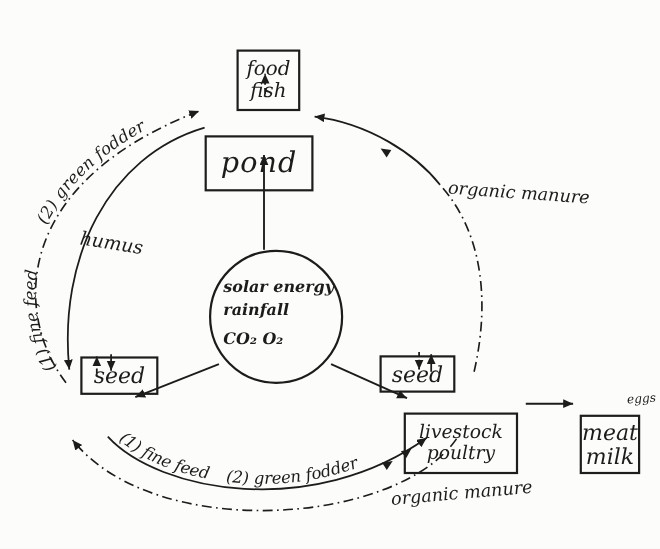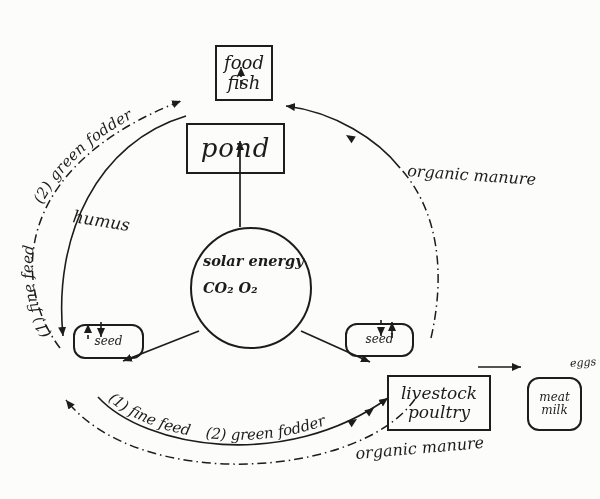--- a/index.html
+++ b/index.html
@@ -8,21 +8,21 @@
     font-family:"DejaVu Serif", serif;font-style:italic;color:#1c1c1c;
     overflow:hidden;
   }
   #wires{position:absolute;left:0;top:0;z-index:1;}
   .box{
     position:absolute;z-index:2;border:2.5px solid #1d1d1d;background:transparent;
     display:flex;flex-direction:column;align-items:center;justify-content:center;
     line-height:1.12;text-align:center;margin-top:35px;
   }
   .box .l{white-space:nowrap;}
-  .fs18{font-size:18px;} .fs17{font-size:17px;} .fs16{font-size:12px;border-radius:12px;}
+  .fs18{font-size:18px;} .fs17{font-size:17px;} .fs16{font-size:20px;}
   .pond-label{font-size:26px;letter-spacing:1px;}
   .circle-text{
     position:absolute;z-index:2;font-size:14.5px;line-height:21px;white-space:nowrap;
   }
   .eggs{
     position:absolute;z-index:3;font-size:11px;transform:rotate(-4deg);white-space:nowrap;
   }
   svg text{font-family:"DejaVu Serif", serif;font-style:italic;fill:#1c1c1c;}
 </style>
 </head>
@@ -85,33 +85,34 @@
     <div class="l">food</div>
     <div class="l">fish</div>
   </div>
 
   <div class="box" style="left:186px;top:88px;width:95px;height:47px;">
     <div class="l pond-label">pond</div>
   </div>
 
   <div class="circle-text" style="left:203px;top:250px;font-weight:bold;">
     <div>solar energy</div>
+    <div>rainfall</div>
     <div style="margin-top:6px;">CO₂   O₂</div>
   </div>
 
   <div class="box fs16" style="left:73px;top:289px;width:67px;height:31px;">
     <div class="l">seed</div>
   </div>
 
 
   <div class="box fs16" style="left:345px;top:288px;width:65px;height:30px;">
     <div class="l">seed</div>
   </div>
 
-  <div class="box fs17" style="left:387px;top:340px;width:100px;height:52px;">
+  <div class="box fs17" style="left:367px;top:340px;width:100px;height:52px;">
     <div class="l">livestock</div>
     <div class="l">poultry</div>
   </div>
 
   <div class="box fs16" style="left:527px;top:342px;width:51px;height:50px;">
     <div class="l">meat</div>
     <div class="l">milk</div>
   </div>
   <div class="eggs" style="left:570px;top:356px;">eggs</div>
 

